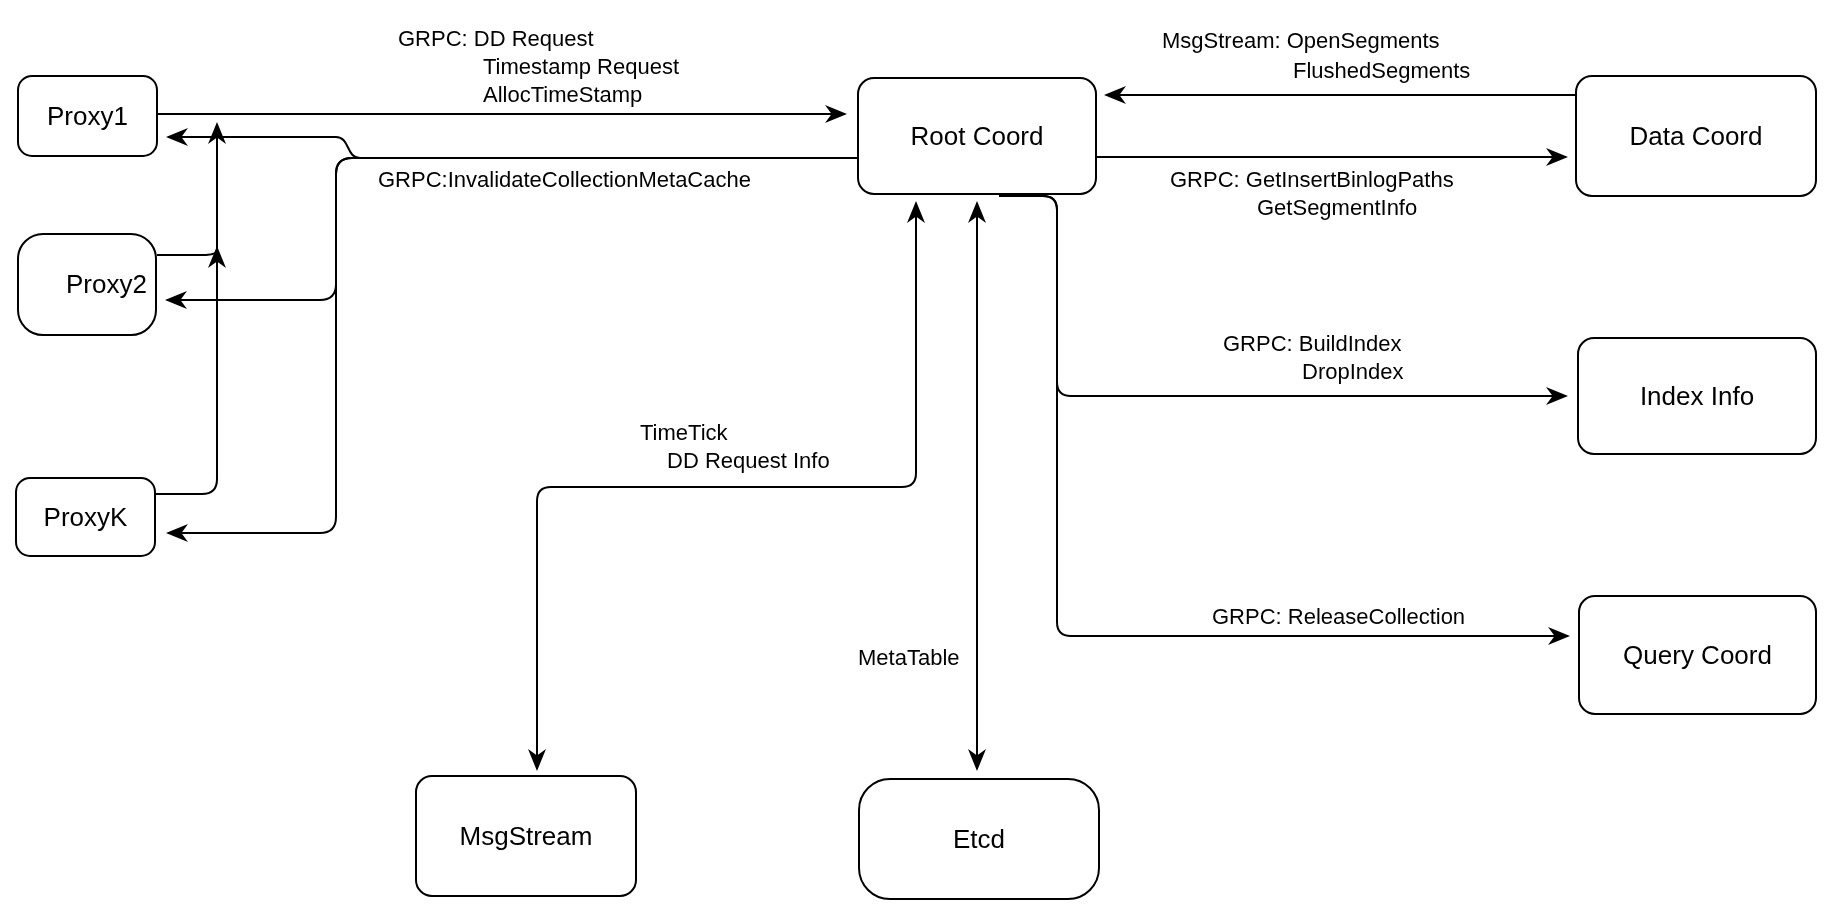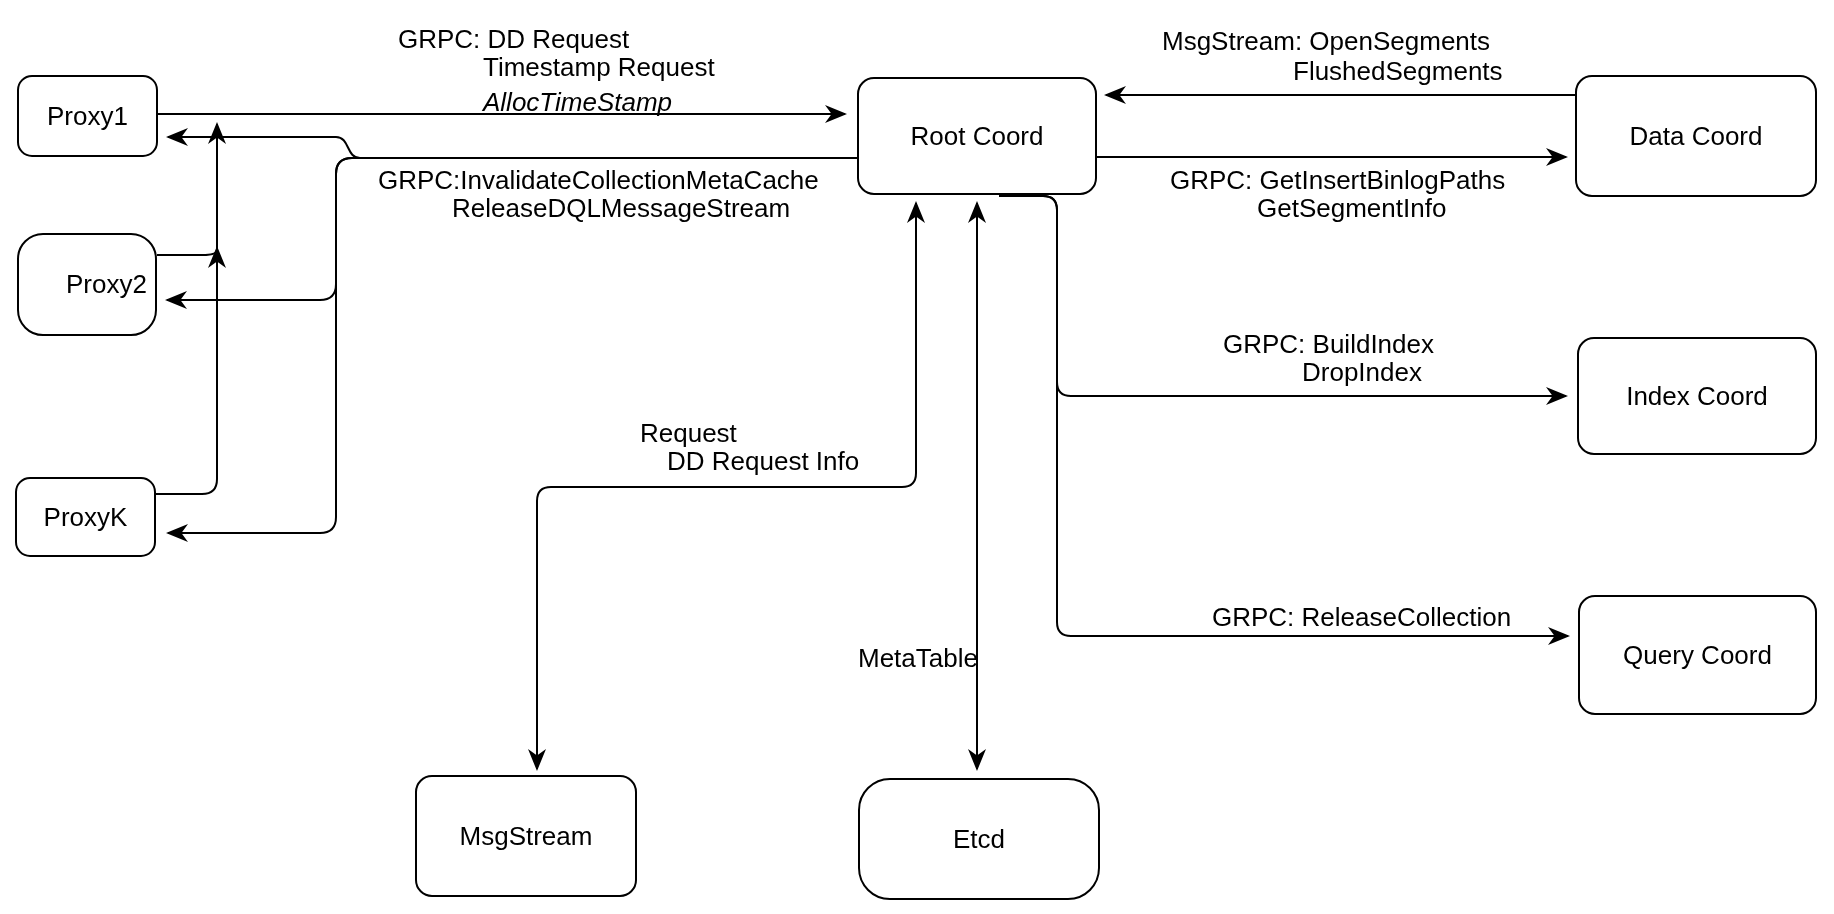--- a/index.html
+++ b/index.html
@@ -30,21 +30,21 @@
     border: 2px solid #000000;
     border-radius: 17px;
     display: flex;
     align-items: center;
     justify-content: center;
     font-size: 26px;
     white-space: nowrap;
   }
   .edge-label {
     position: absolute;
-    font-size: 26px;
+    font-size: 22px;
     line-height: 28px;
     white-space: nowrap;
   }
 </style>
 </head>
 <body>
 
 <div class="canvas">
 
   <svg class="edges-layer" viewBox="0 0 1834 914" fill="none" stroke="#000000" stroke-width="2">
@@ -86,49 +86,48 @@
   </div>
 
   <div class="node" style="left:1575px; top:75px; width:242px; height:122px;">
     <span>Data Coord</span>
   </div>
 
   <div class="node" style="left:857px; top:77px; width:240px; height:118px;">
     <span>Root Coord</span>
   </div>
   <div class="node" style="left:1577px; top:337px; width:240px; height:118px;">
-    <span>Index Coord</span>
+    <span>Index Info</span>
   </div>
   <div class="node" style="left:1578px; top:595px; width:239px; height:120px;">
     <span>Query Coord</span>
   </div>
 
   <div class="node" style="left:415px; top:775px; width:222px; height:122px;">
     <span>MsgStream</span>
   </div>
   <div class="node" style="left:858px; top:778px; width:242px; height:122px;border-radius:32px;">
     <span>Etcd</span>
   </div>
 
   <div class="edge-label" style="left:398px; top:25px;">GRPC: DD Request</div>
   <div class="edge-label" style="left:483px; top:53px;">Timestamp Request</div>
-  <div class="edge-label" style="left:483px; top:88px;font-style:italic;">AllocTimeStamp</div>
+  <div class="edge-label" style="left:483px; top:81px;">AllocTimeStamp</div>
 
   <div class="edge-label" style="left:378px; top:166px;">GRPC:InvalidateCollectionMetaCache</div>
-  <div class="edge-label" style="left:452px; top:194px;">ReleaseDQLMessageStream</div>
 
   <div class="edge-label" style="left:1162px; top:27px;">MsgStream: OpenSegments</div>
   <div class="edge-label" style="left:1293px; top:57px;">FlushedSegments</div>
 
   <div class="edge-label" style="left:1170px; top:166px;">GRPC: GetInsertBinlogPaths</div>
   <div class="edge-label" style="left:1257px; top:194px;">GetSegmentInfo</div>
 
   <div class="edge-label" style="left:1223px; top:330px;">GRPC: BuildIndex</div>
   <div class="edge-label" style="left:1302px; top:358px;">DropIndex</div>
 
   <div class="edge-label" style="left:1212px; top:603px;">GRPC: ReleaseCollection</div>
 
-  <div class="edge-label" style="left:640px; top:419px;">Request</div>
+  <div class="edge-label" style="left:640px; top:419px;">TimeTick</div>
   <div class="edge-label" style="left:667px; top:447px;">DD Request Info</div>
 
   <div class="edge-label" style="left:858px; top:644px;">MetaTable</div>
 
 </div>
 
 </body></html>

